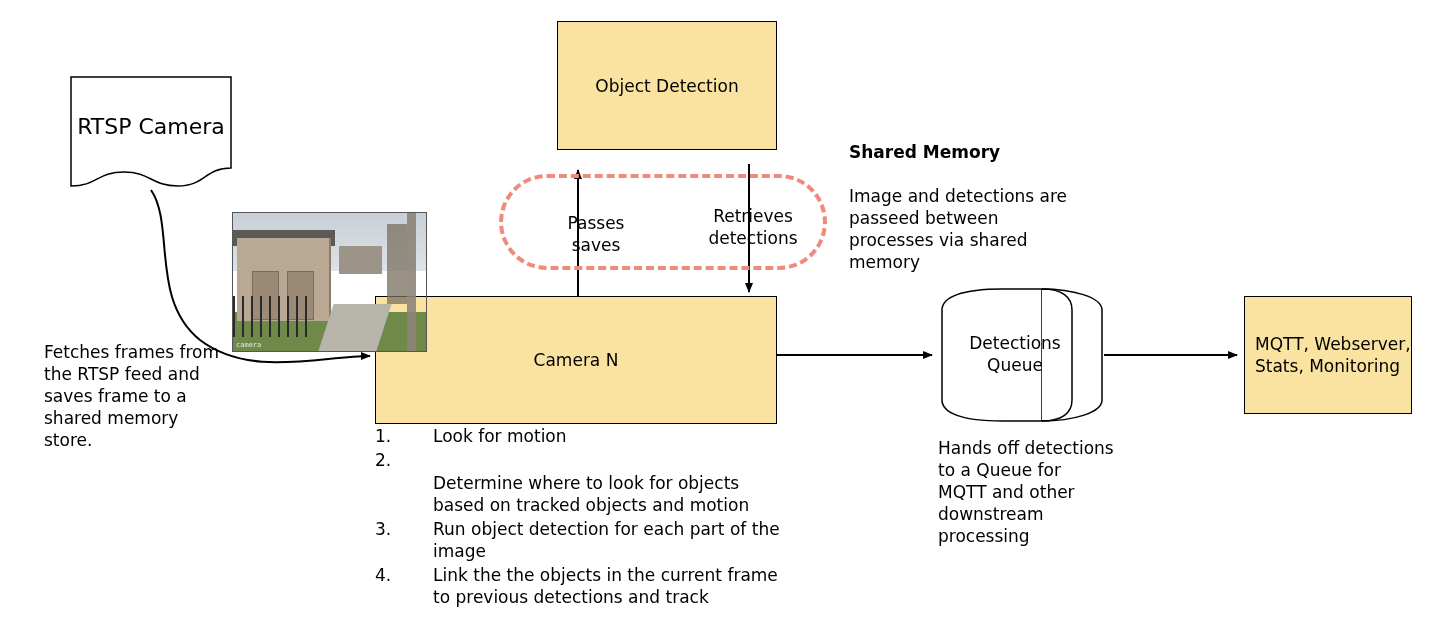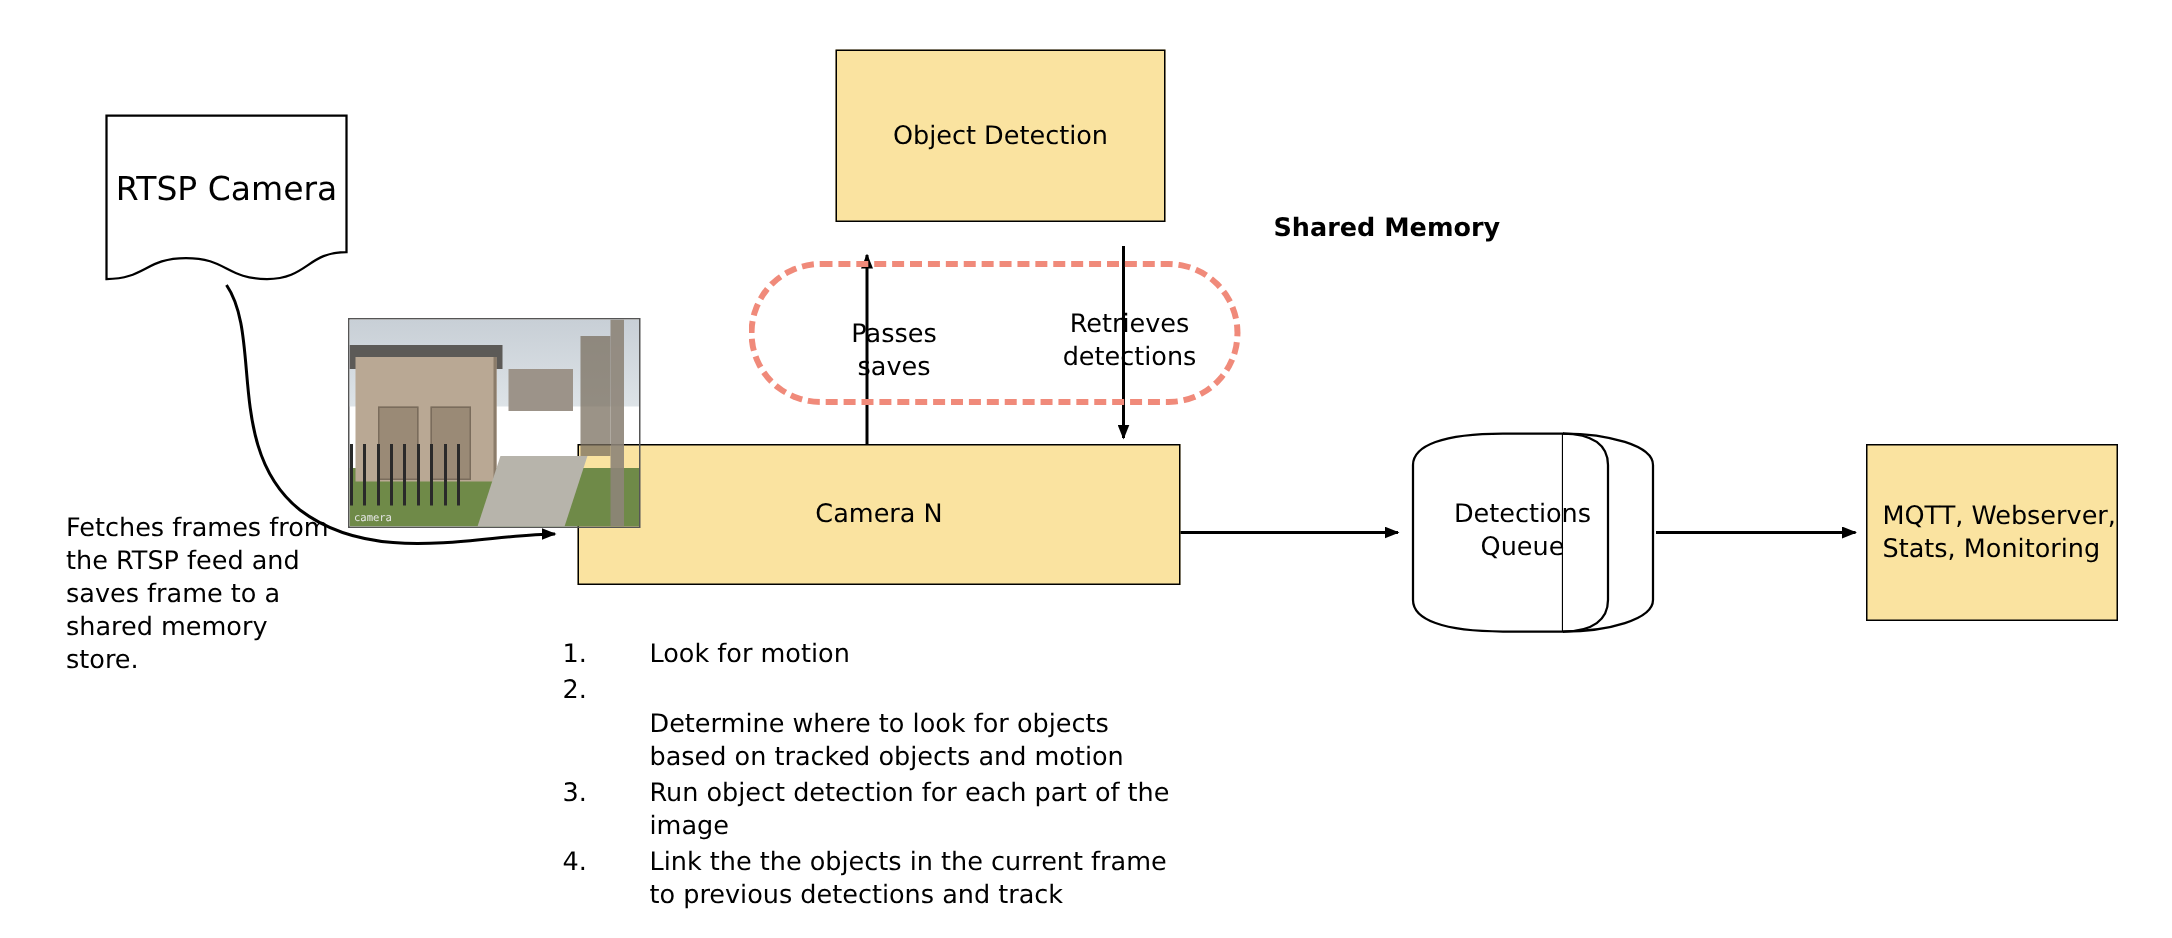--- a/index.html
+++ b/index.html
@@ -42,30 +42,30 @@
     line-height: 22px;
   }
   .box .subtitle {
     font-size: 17px;
     line-height: 22px;
     font-style: italic;
   }
   
   #object-detection {
     left: 557px;
-    top: 33px;
+    top: 21px;
     width: 220px;
-    height: 115px;
+    height: 129px;
   }
   
   #camera-n {
-    left: 385px;
+    left: 375px;
     top: 296px;
     width: 402px;
-    height: 94px;
+    height: 128px;
   }
   
   #mqtt-box {
     left: 1244px;
     top: 296px;
     width: 168px;
     height: 118px;
     align-items: flex-start;
     justify-content: center;
     padding-left: 10px;
@@ -330,28 +330,37 @@
     </div>
   </div>
 
   <div class="text-label" id="passes-image">Passes
 saves</div>
   <div class="text-label" id="retrieves-detections">Retrieves
 detections</div>
 
   <div class="text-label" id="shared-memory-note">
     <div class="bold">Shared Memory</div>
+    <div style="white-space:pre-line;">Image and detections are
+passeed between
+processes via shared
+memory</div>
   </div>
 
   <div class="text-label" id="fetches-note">Fetches frames from
 the RTSP feed and
 saves frame to a
 shared memory
 store.</div>
 
+  <div class="text-label" id="hands-off-note">Hands off detections
+to a Queue for
+MQTT and other
+downstream
+processing</div>
 
   <div id="camera-steps">
     <div class="step">
       <span class="num">1.</span>
       <span class="txt" style="white-space:pre-line;">Look for motion</span>
     </div>
     <div class="step">
       <span class="num">2.</span>
       <span class="txt" style="white-space:pre-line;margin-top:23px;">Determine where to look for objects
 based on tracked objects and motion</span>

